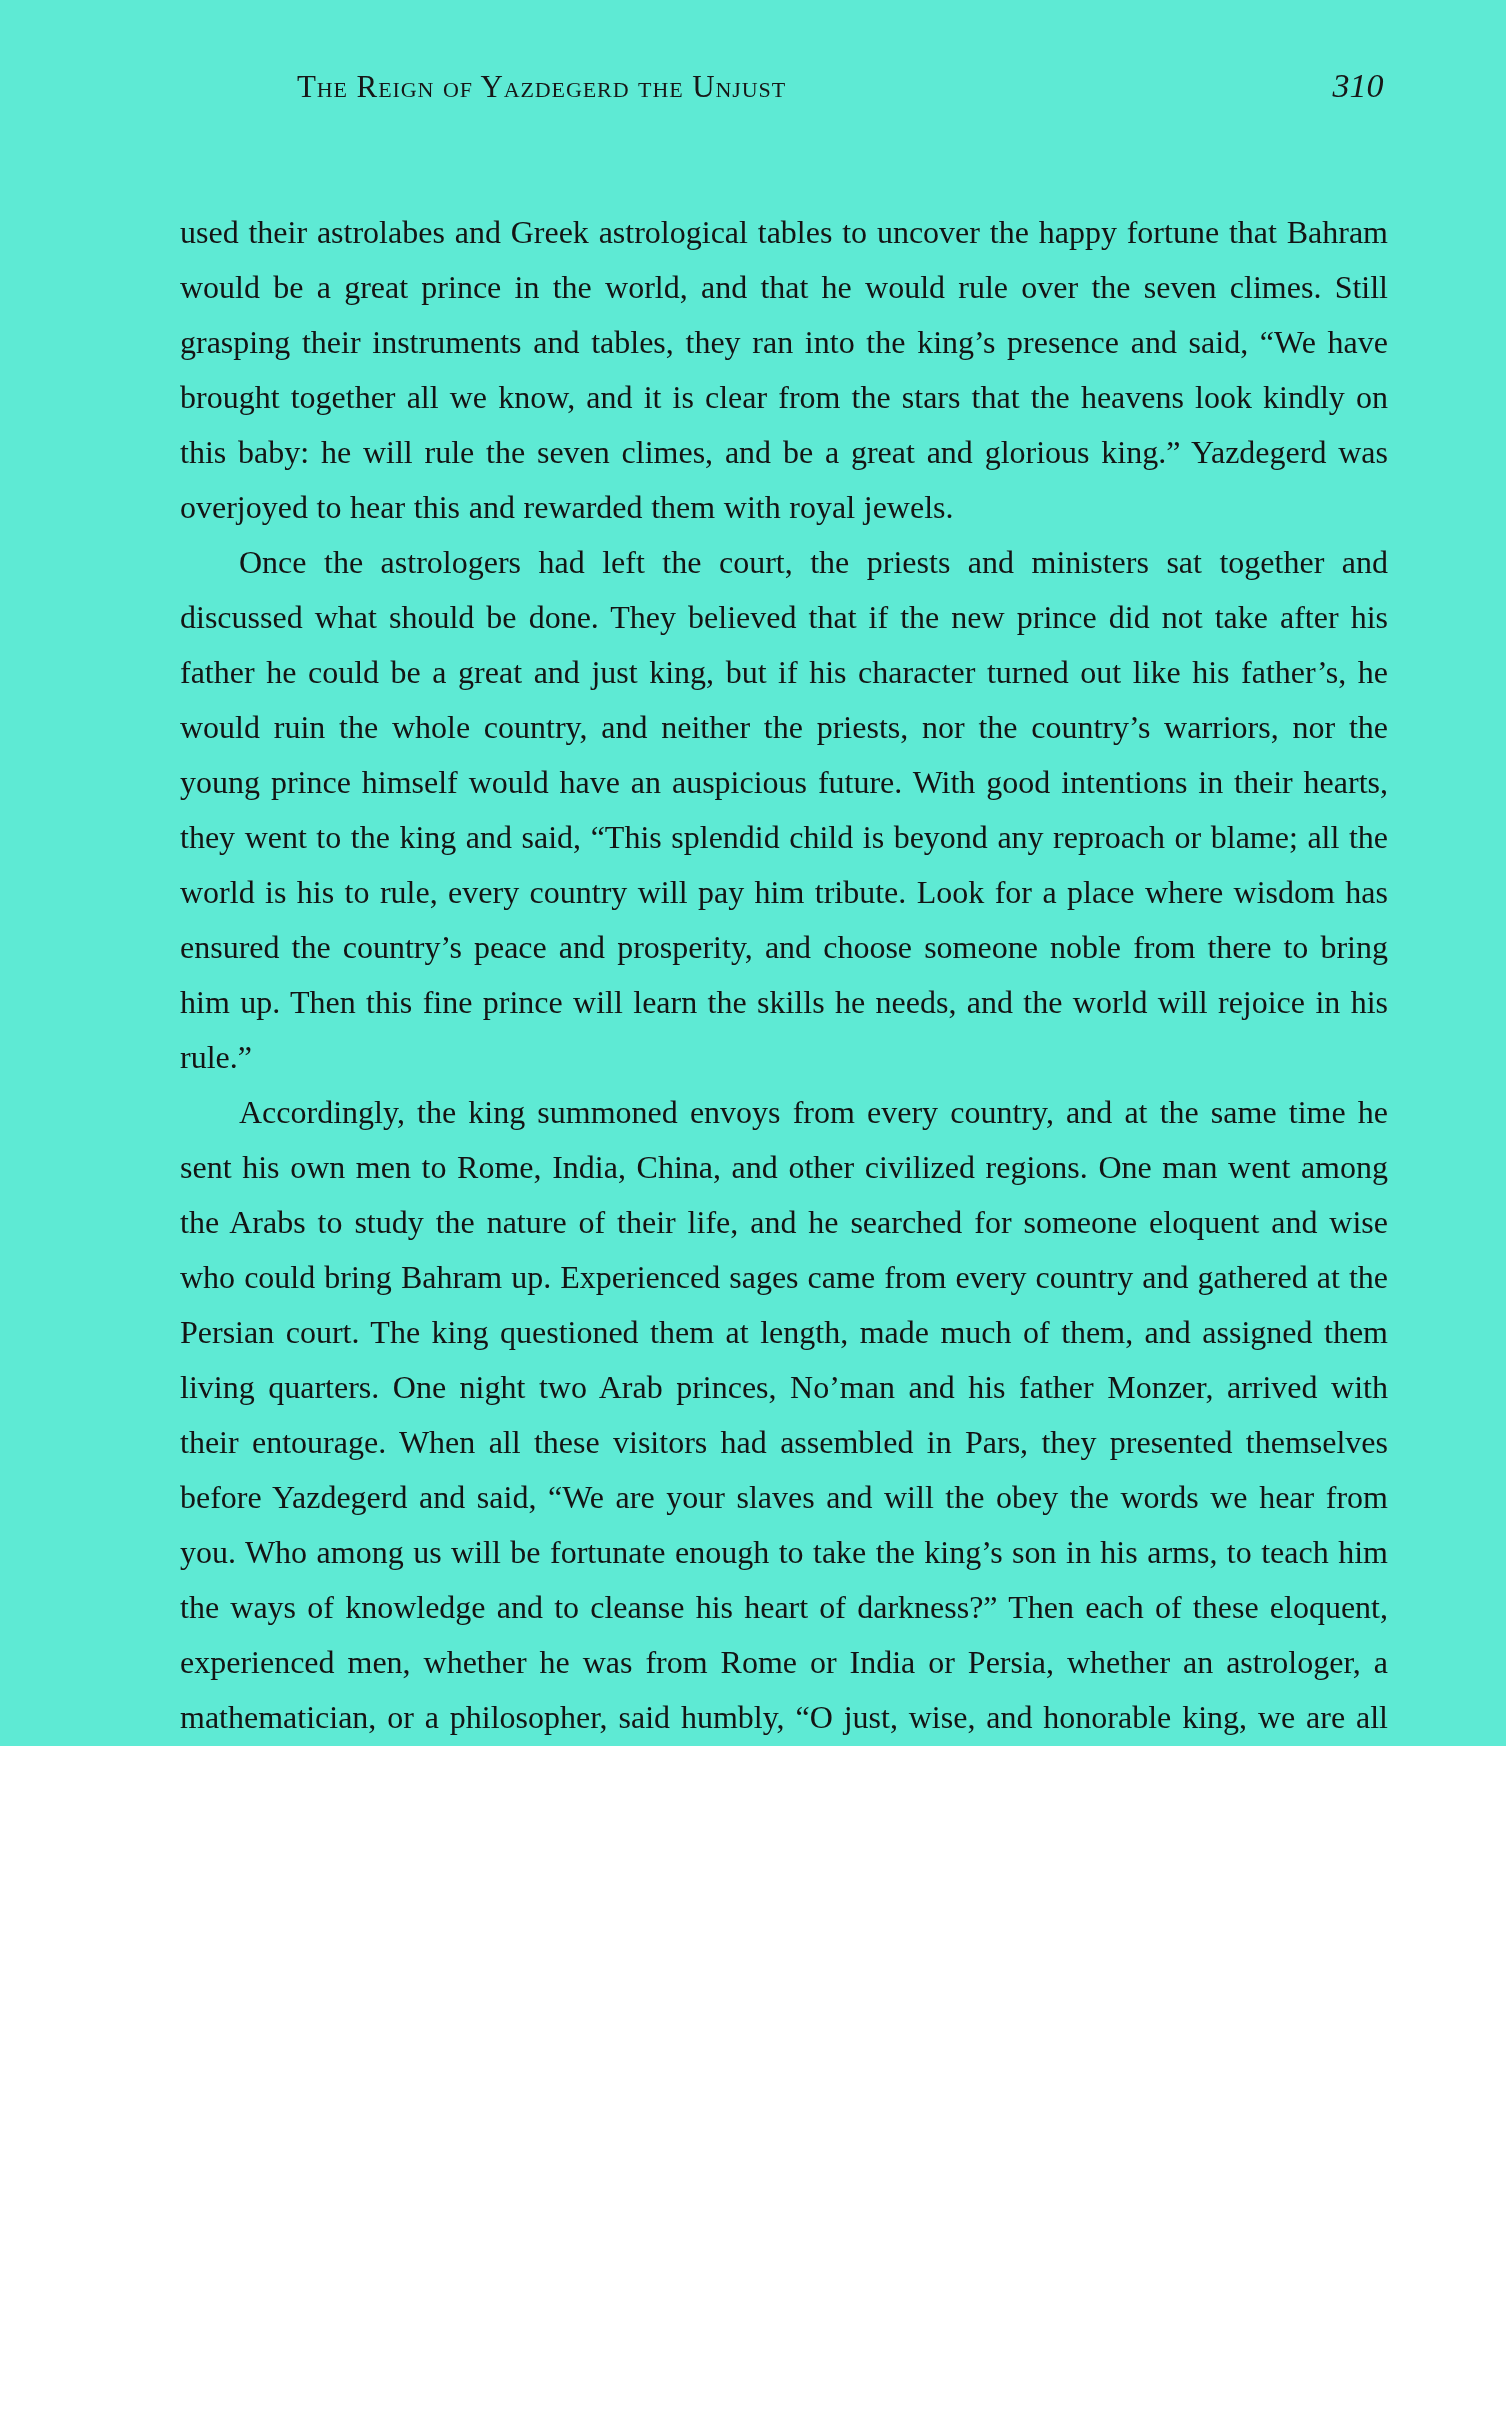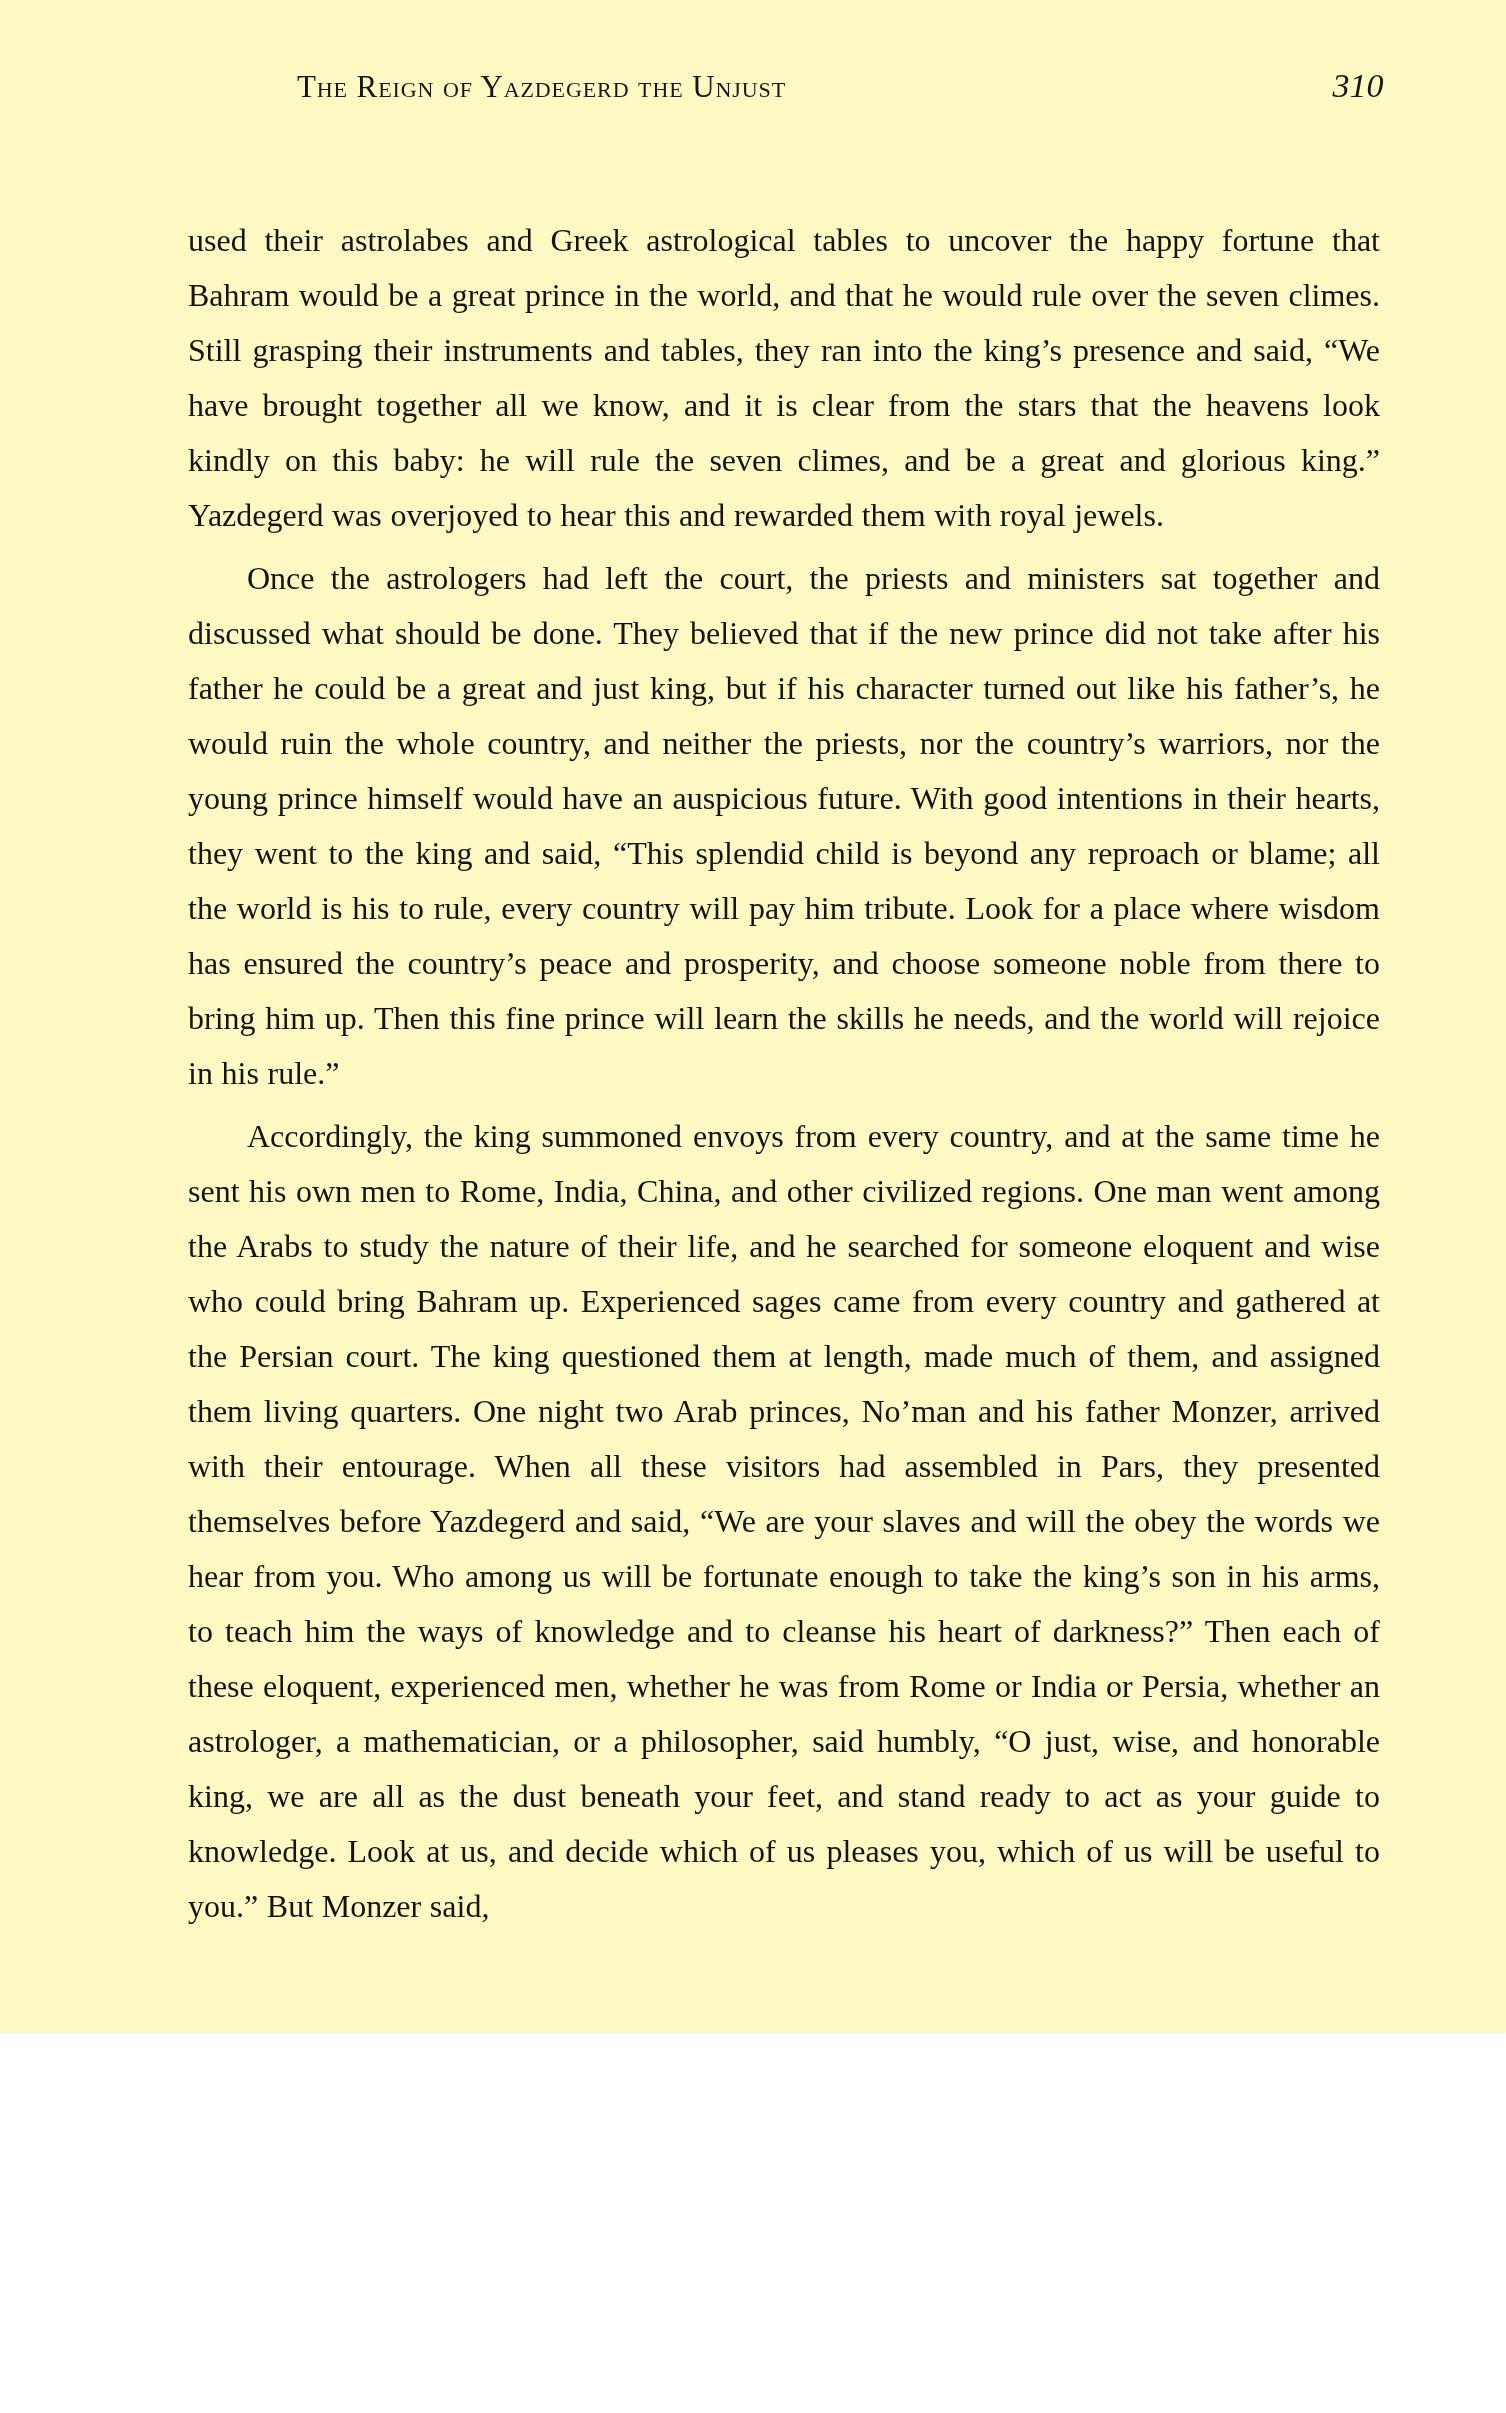--- a/index.html
+++ b/index.html
@@ -4,22 +4,22 @@
 <style>
   html, body {
     margin: 0;
     padding: 0;
     background: #ffffff;
   }
 
   .page {
     position: relative;
     width: 1506px;
-    height: 2033px;
-    background: #fef9c3;
+    height: 1746px;
+    background: #5eead4;
     box-sizing: border-box;
     overflow: hidden;
     font-family: "Liberation Serif", "DejaVu Serif", serif;
     color: #141414;
   }
 
   
   .running-head {
     position: absolute;
     left: 180px;
@@ -49,21 +49,21 @@
 
   
   .text-block {
     position: absolute;
     left: 180px;
     top: 205px;
     width: 1208px;
   }
 
   .para {
-    margin: 8px;
+    margin: 0;
     text-align: justify;
     text-justify: inter-word;
     font-size: 32px;
     line-height: 55px;
     hyphens: manual;
     -webkit-hyphens: manual;
     word-spacing: 0.02em;
     color: #141414;
   }
 

